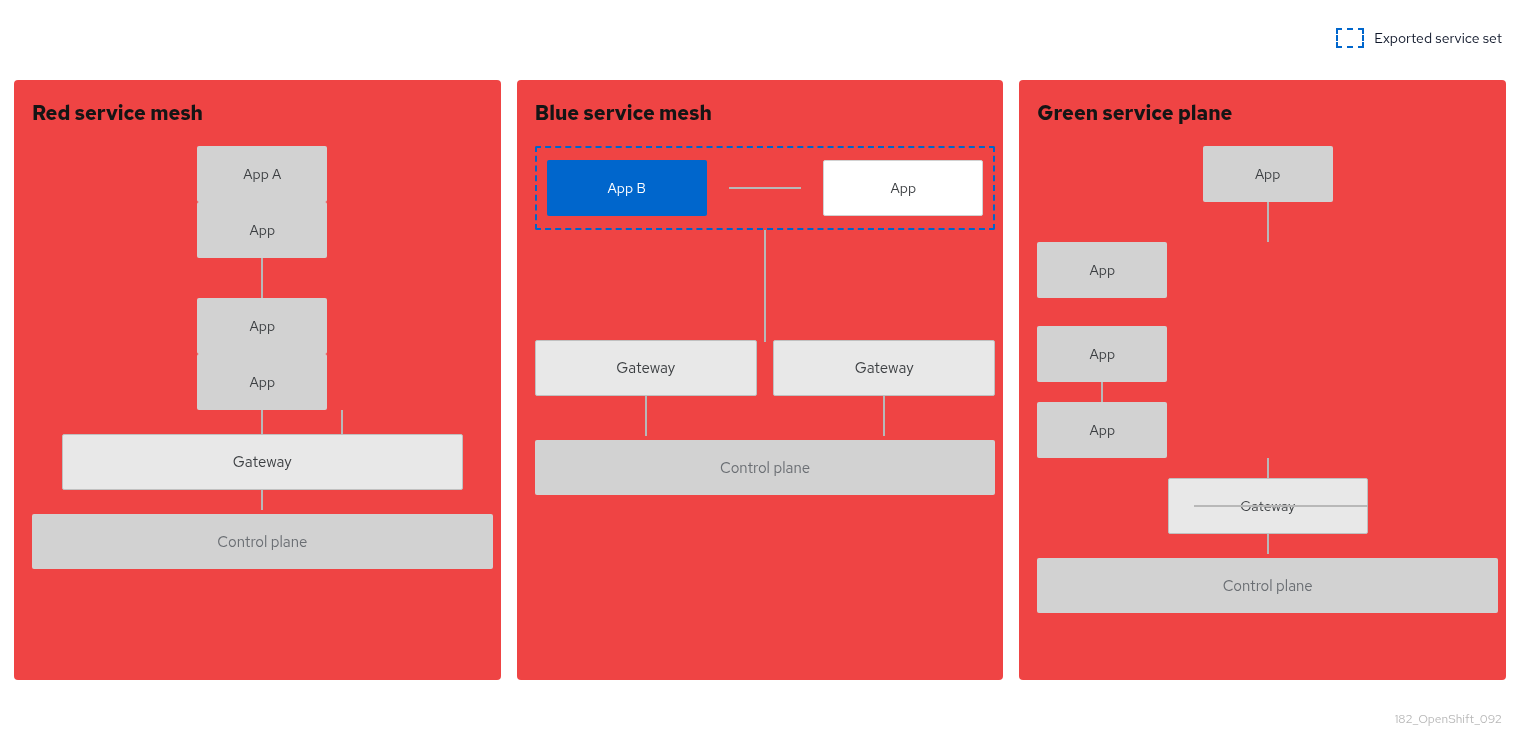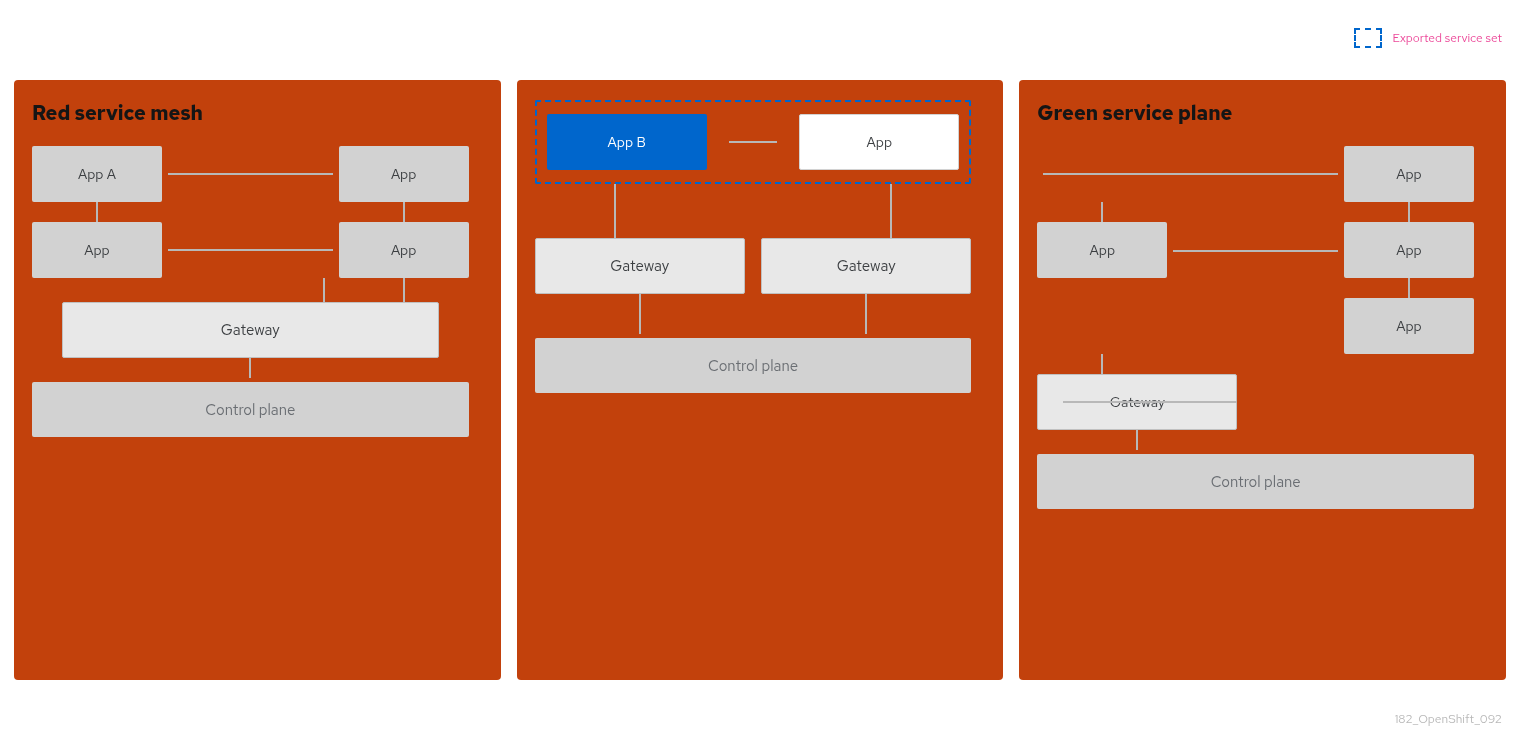--- a/index.html
+++ b/index.html
@@ -20,38 +20,38 @@
       align-items: center;
       gap: 10px;
     }
     .legend-box {
       width: 28px;
       height: 20px;
       border: 2px dashed #0066cc;
       background: transparent;
     }
     .legend-label {
-      font-size: 12px;
-      color: #ec4899;
+      font-size: 14px;
+      color: #0f172a;
     }
 
     .diagram-area {
       position: absolute;
       top: 80px;
       left: 14px;
       right: 14px;
       display: flex;
       gap: 16px;
     }
 
     .mesh-panel {
       flex: 1;
-      background: #c2410c;
+      background: #ef4444;
       border-radius: 4px;
-      padding: 20px 32px 22px 18px;
+      padding: 20px 8px 22px 18px;
       position: relative;
       min-height: 600px;
     }
 
     .mesh-title {
       font-size: 20px;
       font-weight: 700;
       color: #151515;
       margin-bottom: 20px;
     }
@@ -109,21 +109,21 @@
     .watermark {
       position: absolute;
       bottom: 18px;
       right: 18px;
       font-size: 12px;
       color: #b8b8b8;
     }
 
     
     .flex-col { display: flex; flex-direction: column; align-items: center; }
-    .flex-row { display: flex; flex-direction: row; align-items: center; }
+    .flex-row { display: flex; flex-direction: column; align-items: center; }
     .full-width { width: 100%; }
 
     
     .n-sm { width: 130px; height: 56px; font-size: 14px; }
     .n-md { width: 160px; height: 56px; font-size: 14px; }
     .n-full { width: 100%; height: 56px; font-size: 15px; }
 
     
     .vl { width: 2px; background: #b8b8b8; }
     .hl { height: 2px; background: #b8b8b8; }
@@ -212,20 +212,21 @@
       </div>
 
       <div class="control-plane">
         <span>Control plane</span>
       </div>
 
     </div>
   </div>
 
   <div class="mesh-panel">
+    <div class="mesh-title">Blue service mesh</div>
 
     <div class="exported-set">
       <div class="node n-md node-blue">
         <span>App B</span>
       </div>
       <div class="hl" style="flex:1; margin:0 10px; background:#b8b8b8;"></div>
       <div class="node n-md node-white">
         <span>App</span>
       </div>
     </div>

